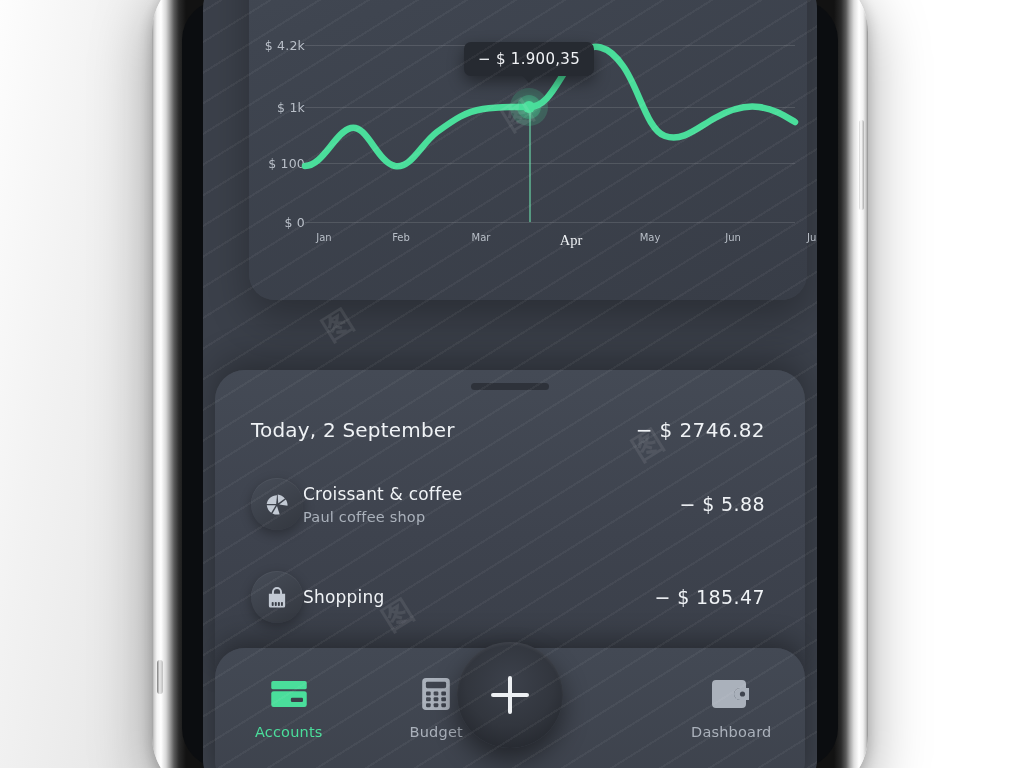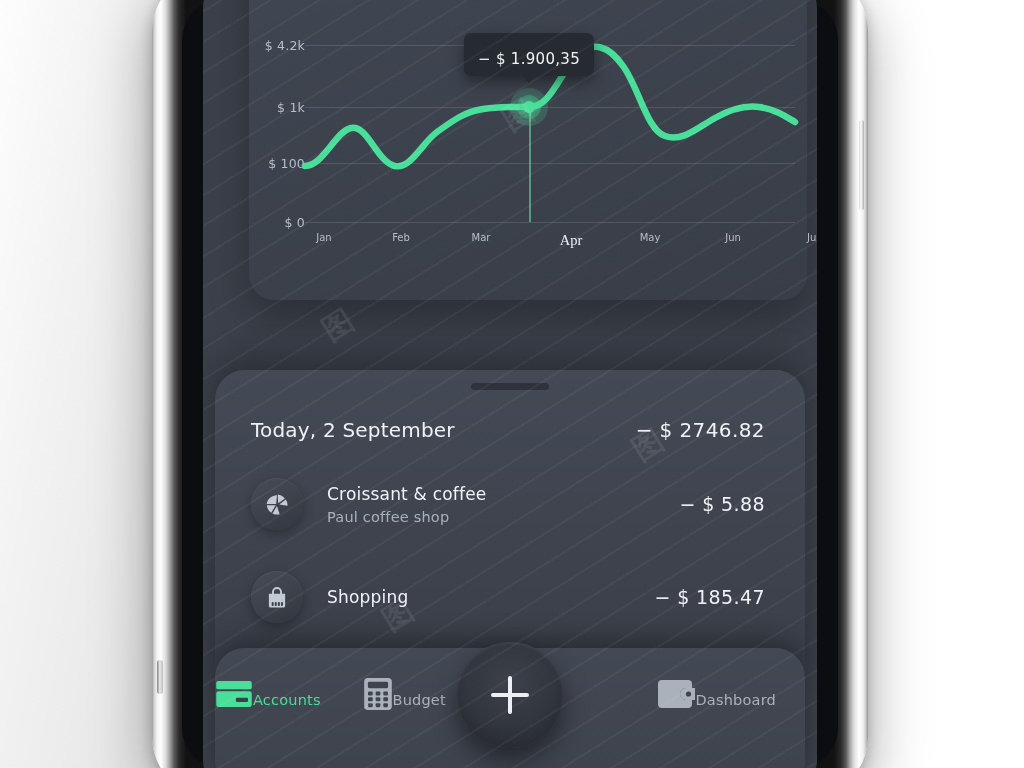--- a/index.html
+++ b/index.html
@@ -67,21 +67,21 @@
   .marker-halo { position:absolute; width:38px; height:38px; border-radius:50%;
       background:rgba(74,222,155,.20); transform:translate(-50%,-50%); }
   .marker-ring { position:absolute; width:24px; height:24px; border-radius:50%;
       background:rgba(74,222,155,.30); transform:translate(-50%,-50%); }
   .marker-dot { position:absolute; width:12px; height:12px; border-radius:50%;
       background:#4ade9b; transform:translate(-50%,-50%);
       box-shadow:0 0 10px rgba(74,222,155,.7); }
 
   .tooltip { position:absolute; transform:translate(-50%,-100%);
       background:#262a31; color:#f1f3f6; font-size:15px; letter-spacing:.3px;
-      padding:17px 14px 8px; border-radius:7px; white-space:nowrap;
+      padding:8px 14px 8px; border-radius:7px; white-space:nowrap;
       box-shadow:0 6px 16px rgba(0,0,0,.42);text-align:center; }
   .tooltip:after { content:""; position:absolute; left:50%; bottom:-7px;
       margin-left:-7px; border-left:7px solid transparent;
       border-right:7px solid transparent; border-top:8px solid #262a31; }
 
   
   .sheet { position:absolute; left:12px; top:396px; width:590px; height:300px;
       border-radius:30px 30px 0 0;
       background:linear-gradient(180deg,#444a55 0%,#3e434e 55%,#3a3f49 100%);
       box-shadow:0 -10px 34px rgba(0,0,0,.30); }
@@ -91,33 +91,33 @@
   .sheet-head { position:absolute; left:36px; right:40px; top:48px;
       display:flex; justify-content:space-between; align-items:baseline; }
   .sheet-head .day { font-size:20px; color:#eff2f5; letter-spacing:.2px; }
   .sheet-head .tot { font-size:20px; color:#eff2f5; letter-spacing:.4px; }
 
   .tx { position:absolute; left:36px; right:40px; display:flex; align-items:center; }
   .tx .av { width:52px; height:52px; border-radius:50%; flex:0 0 52px;
       background:linear-gradient(150deg,#474d58,#33373f);
       box-shadow:0 4px 12px rgba(0,0,0,.3), inset 0 1px 0 rgba(255,255,255,.05);
       display:flex; align-items:center; justify-content:center; }
-  .tx .meta { margin-left:24px; flex:1 1 auto; }
+  .tx .meta { flex:1 1 auto; }
   .tx .tname { font-size:17px; color:#f0f3f6; letter-spacing:.2px; }
   .tx .tsub { font-size:14.5px; color:#aab1bb; margin-top:5px; letter-spacing:.2px; }
   .tx .tamt { font-size:19px; color:#eff2f5; letter-spacing:.4px; white-space:nowrap; }
 
   
   .tabbar { position:absolute; left:12px; right:12px; bottom:0; height:146px;
       border-radius:30px 30px 34px 34px;
       background:linear-gradient(180deg,#434954 0%,#3d424c 100%);
       box-shadow:0 -8px 26px rgba(0,0,0,.32); }
   .tabs { position:absolute; left:0; right:0; top:28px; height:100px;
       display:flex; align-items:flex-start; }
-  .tab { flex:1 1 0; display:flex; flex-direction:row; align-items:center; }
+  .tab { flex:1 1 0; display:flex; flex-direction:column; align-items:center; }
   .tab .ic { height:36px; display:flex; align-items:center; justify-content:center; }
   .tab .lb { margin-top:12px; font-size:14.5px; color:#aab1bb; letter-spacing:.2px; }
   .tab.active .lb { color:#4ade9b; }
   .tab.spacer { flex:1 1 0; }
 
   .fab { position:absolute; left:50%; top:-6px; margin-left:-53px;
       width:106px; height:106px; border-radius:50%;
       background:radial-gradient(circle at 50% 38%, #3c414b 0%, #32363e 52%, #1e2127 100%);
       box-shadow:0 12px 26px rgba(0,0,0,.45), inset 0 2px 3px rgba(255,255,255,.06);
       display:flex; align-items:center; justify-content:center; }

